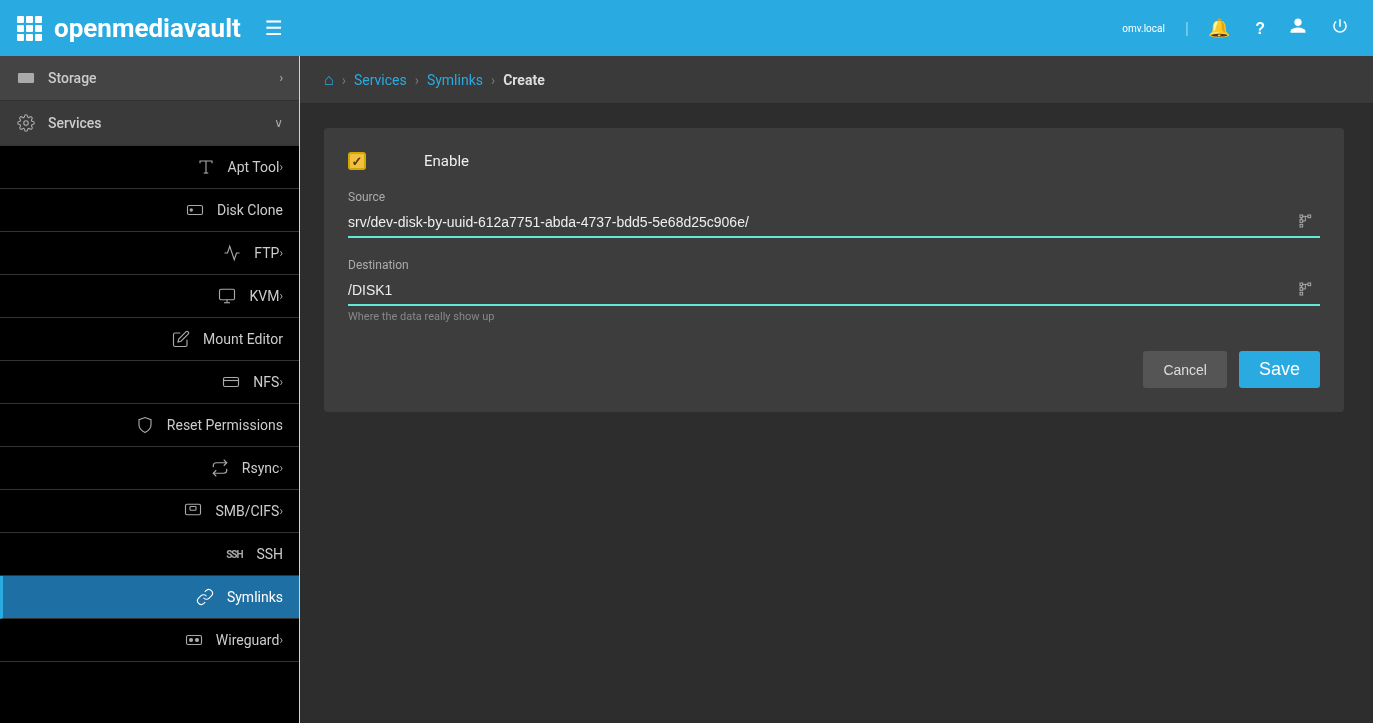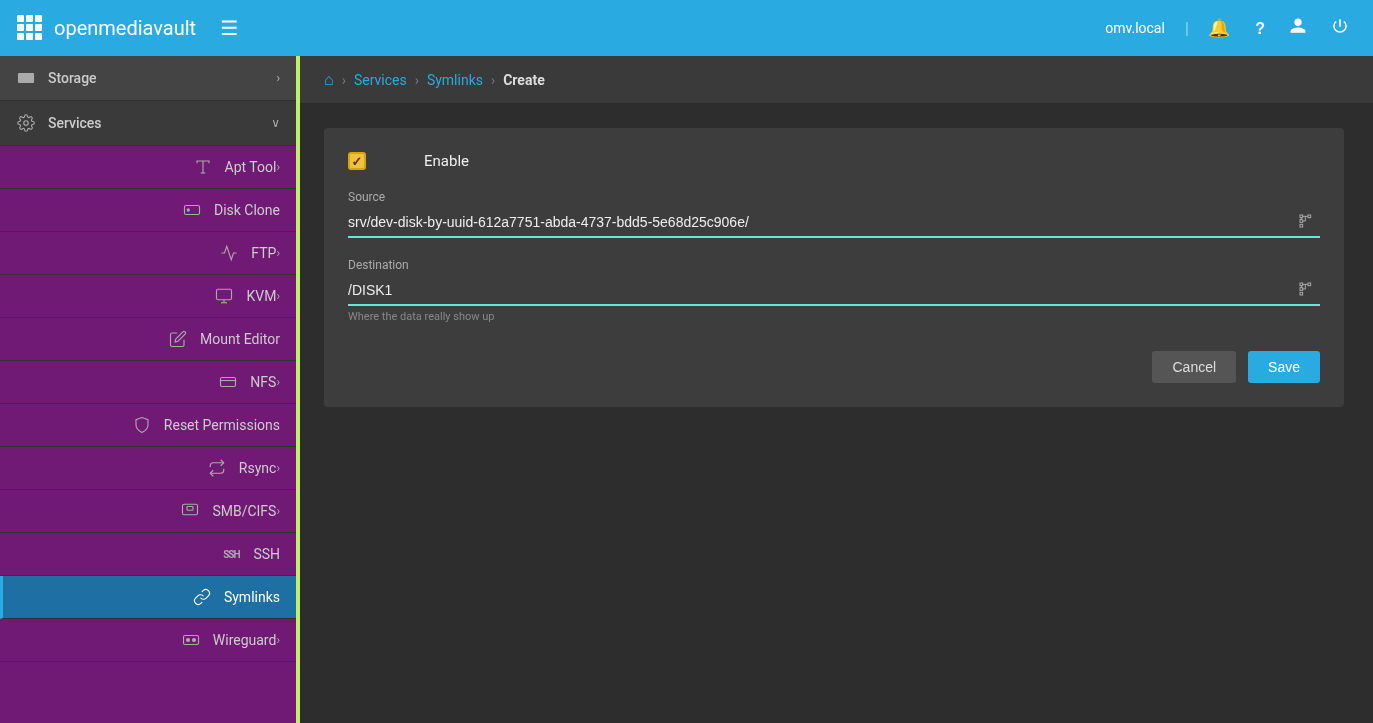--- a/index.html
+++ b/index.html
@@ -9,37 +9,37 @@
     .topbar {
       background: #29abe2;
       height: 56px;
       display: flex;
       align-items: center;
       justify-content: space-between;
       padding: 0 16px;
       flex-shrink: 0;
     }
     .topbar-left { display: flex; align-items: center; gap: 16px; }
-    .topbar-logo { display: flex; align-items: center; gap: 10px; color: #fff; font-size: 20px; font-weight: 400; }
+    .topbar-logo { display: flex; align-items: flex-end; gap: 10px; color: #fff; font-size: 26px; font-weight: 700; }
     .hamburger-btn { background: none; border: none; cursor: pointer; color: #fff; font-size: 20px; padding: 4px 8px; }
     .topbar-right { display: flex; align-items: center; gap: 8px; color: #fff; }
-    .topbar-hostname { font-size: 14px; margin-right: 8px; }
+    .topbar-hostname { font-size: 10px; margin-right: 8px; }
     .topbar-icon-btn { background: none; border: none; cursor: pointer; color: #fff; font-size: 18px; padding: 4px 8px; }
     .topbar-divider { color: rgba(255,255,255,0.5); margin: 0 4px; }
 
     
     .main-layout { display: flex; flex: 1; overflow: hidden; }
 
     
     .sidebar {
       width: 300px;
-      background: #701a75;
+      background: #000000;
       flex-shrink: 0;
       overflow-y: auto;
-      border-right: 4px solid #bef264;
+      border-right: 1px solid #bef264;
     }
     .sidebar-section-header {
       display: flex;
       align-items: center;
       justify-content: space-between;
       padding: 12px 16px;
       background: #444;
       color: #ccc;
       font-size: 14px;
       font-weight: 500;
@@ -145,21 +145,21 @@
       cursor: pointer;
       font-size: 14px;
     }
     .btn-save {
       background: #29abe2;
       border: none;
       color: #fff;
       padding: 8px 20px;
       border-radius: 3px;
       cursor: pointer;
-      font-size: 14px;
+      font-size: 18px;
     }
 
     
     .sidebar::-webkit-scrollbar { width: 6px; }
     .sidebar::-webkit-scrollbar-track { background: #333; }
     .sidebar::-webkit-scrollbar-thumb { background: #555; border-radius: 3px; }
   </style>
 </head>
 <body>
 

